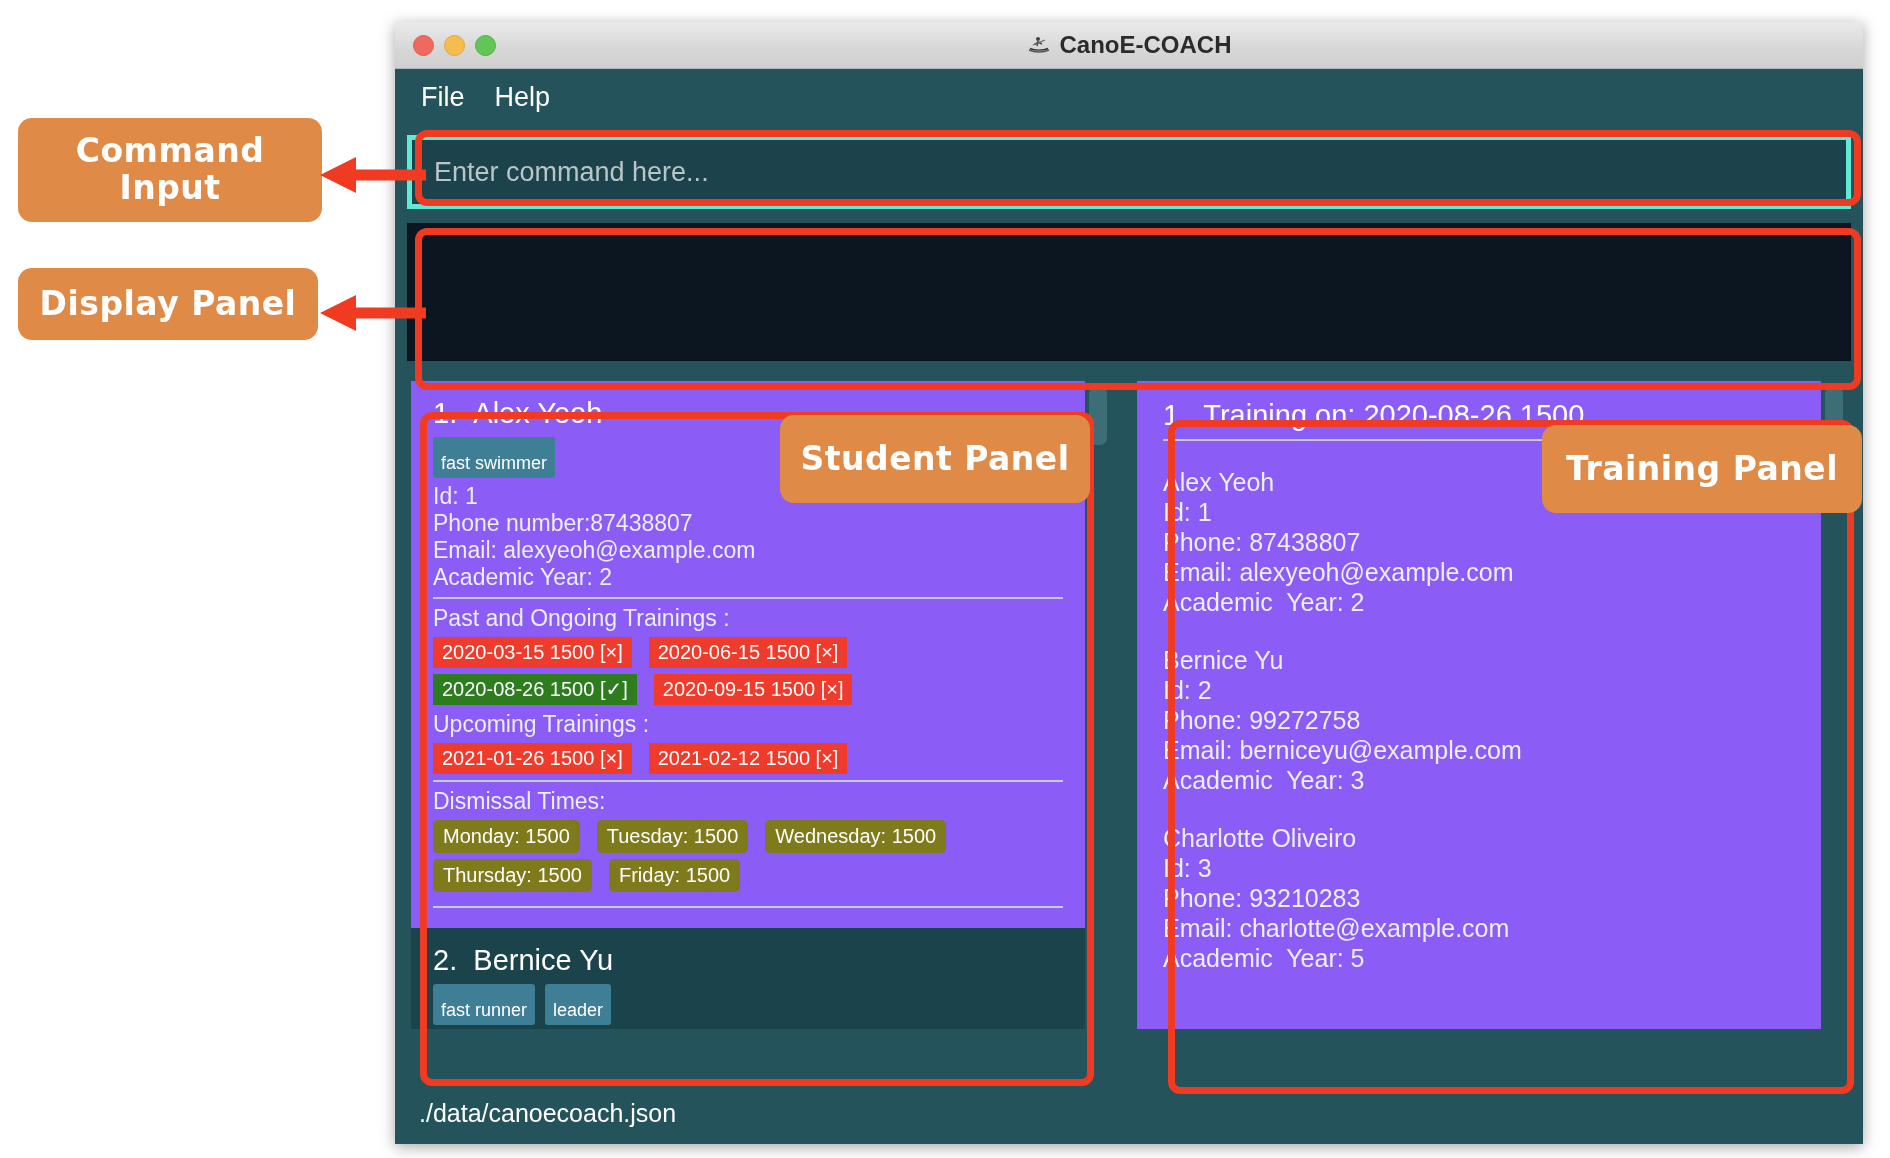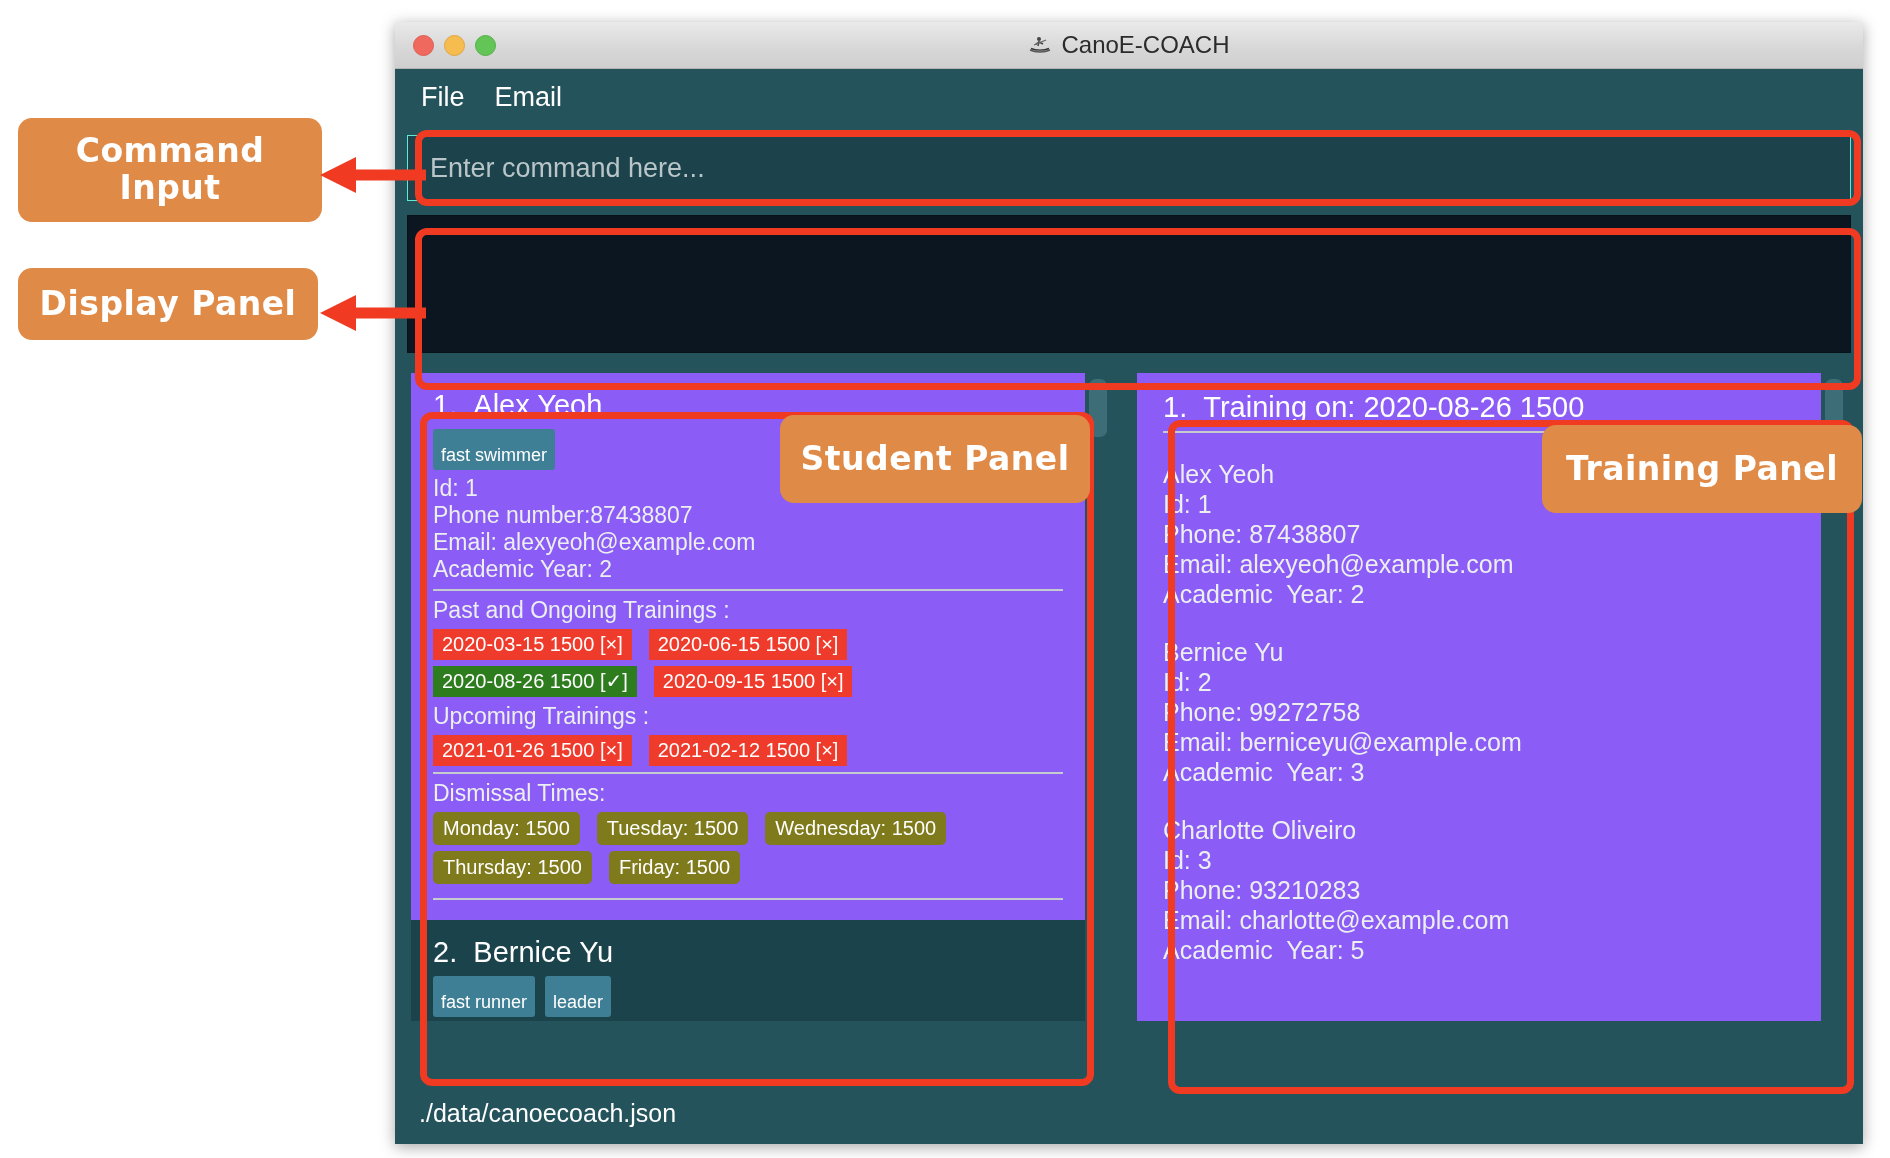--- a/index.html
+++ b/index.html
@@ -56,20 +56,21 @@
     position: absolute;
     left: 0; right: 0;
     text-align: left;
     font-size: 24px;
     color: #2b2b2b;
     display: flex;
     align-items: center;
     justify-content: center;
     gap: 9px;
     pointer-events: none;
+    font-weight: bold;
   }
   .app-icon { width: 24px; height: 24px; display: inline-block; }
 
   
   .menubar {
     height: 56px;
     background: #24535c;
     display: flex;
     align-items: center;
     padding-left: 26px;
@@ -79,21 +80,21 @@
     color: #ffffff;
     font-size: 27px;
     cursor: default;
   }
 
   
   .cmd-wrap {
     margin: 10px 12px 0 12px;
     height: 64px;
     background: #1c434b;
-    border: 1px solid #5eead4;
+    border: 5px solid #5eead4;
     display: flex;
     align-items: center;
   }
   .cmd-input {
     flex: 1;
     height: 100%;
     background: transparent;
     border: none;
     outline: none;
     color: #d7dee0;
@@ -297,21 +298,21 @@
             <path d="M11 8.2 L10 13 M11 9 L15 11 M11 9 L7.5 11.5" stroke="#444" stroke-width="1.5" fill="none"></path>
             <path d="M6 12 L18 7" stroke="#666" stroke-width="1.3"></path>
           </svg>
         </span>
         <span>CanoE-COACH</span>
       </div>
     </div>
 
     <div class="menubar">
       <span class="menu-item">File</span>
-      <span class="menu-item">Email</span>
+      <span class="menu-item">Help</span>
     </div>
 
     <div class="cmd-wrap">
       <input class="cmd-input" type="text" placeholder="Enter command here..." style="">
     </div>
 
     <div class="display-panel"></div>
 
     <div class="panels">
 

